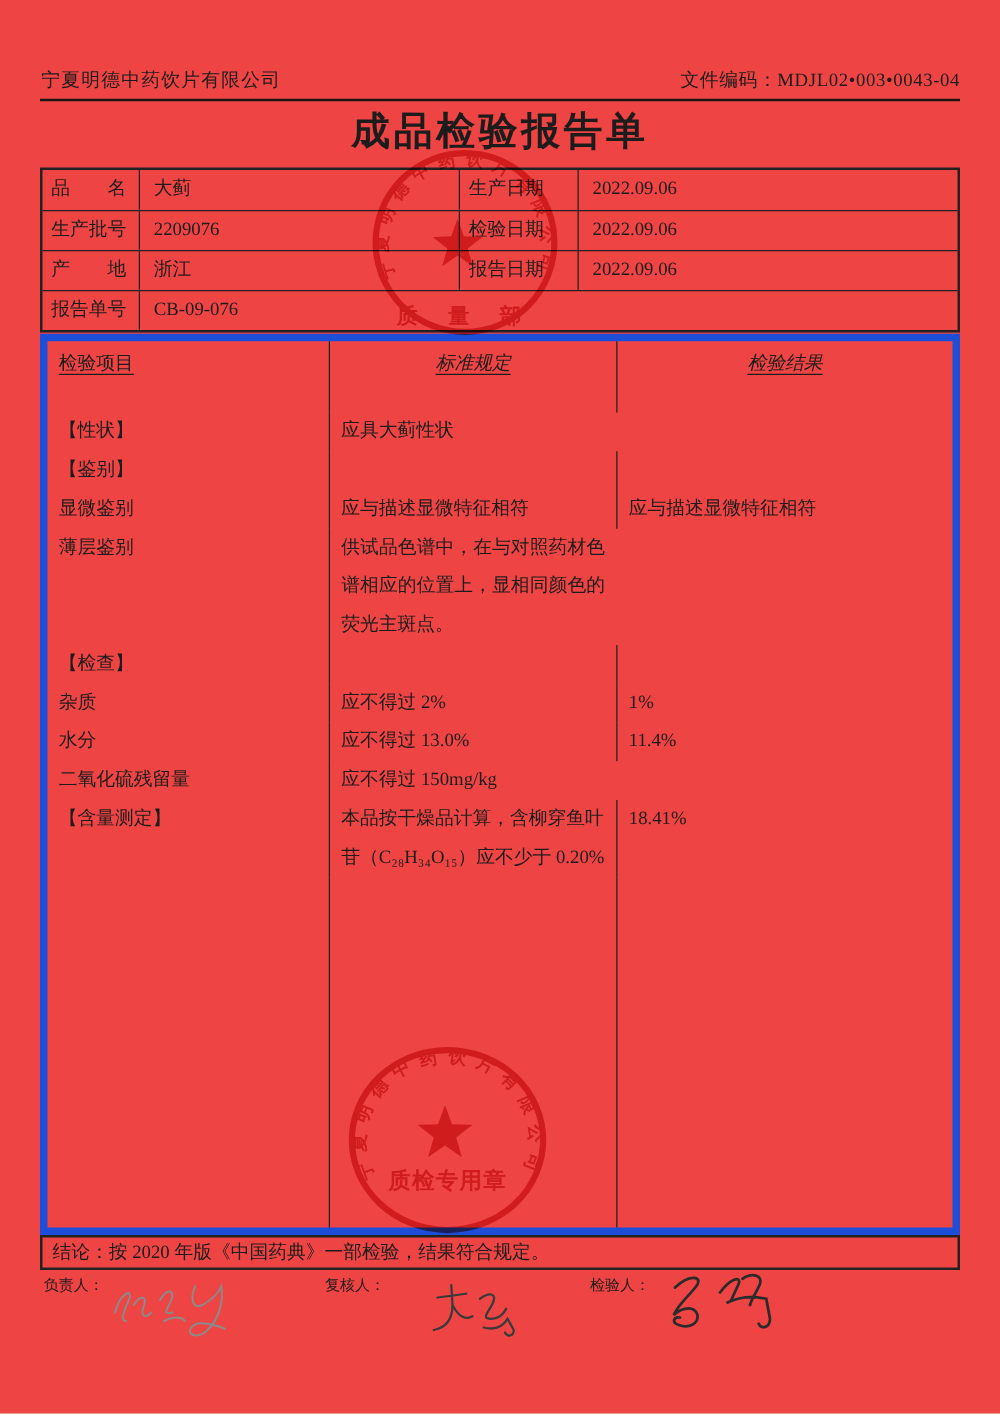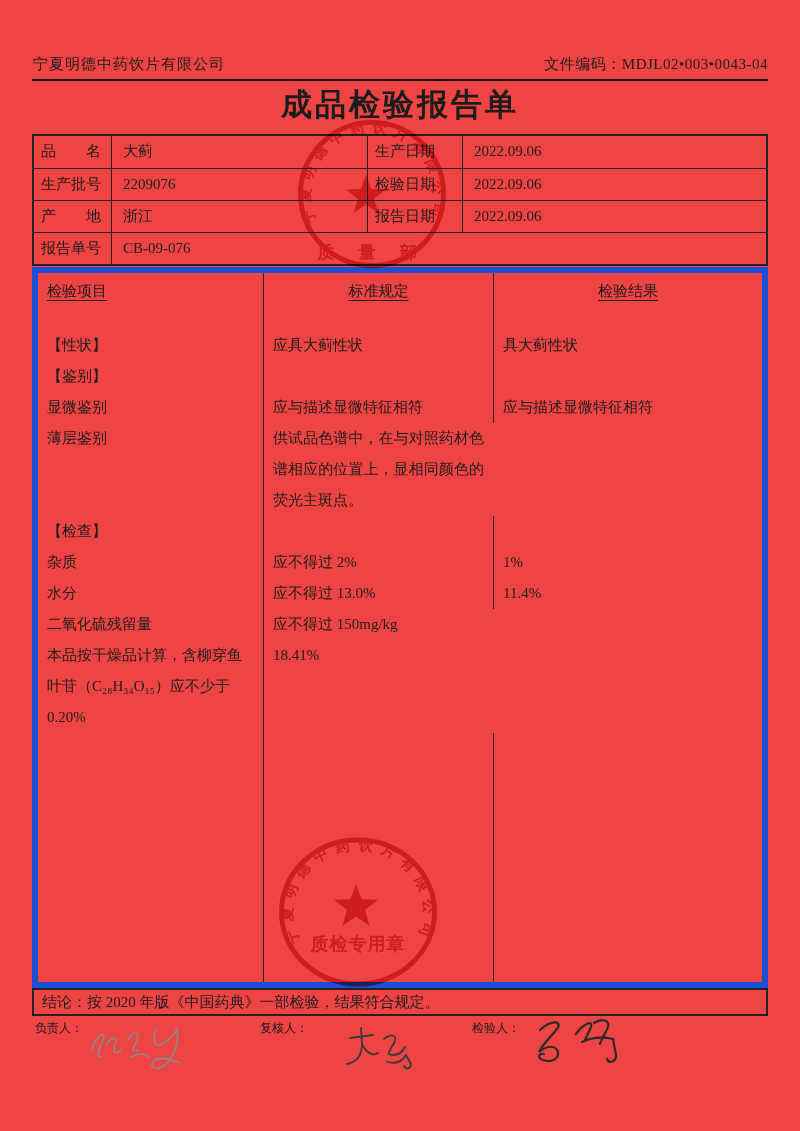--- a/index.html
+++ b/index.html
@@ -25,21 +25,21 @@
   .span3 { grid-column:2/5; }
 
   
   .main-table { position:absolute; left:32px; top:267px; width:736px; height:721px;
                 border:6px solid #1d4ed8; display:flex; flex-direction:column; font-size:15px;justify-content:center; }
   .mrow { display:grid; grid-template-columns:225px 230px 1fr; }
   .mrow > div { padding:0 9px; line-height:31px; }
   .mrow > div:nth-child(2), .mrow > div:nth-child(3) { border-left:1.5px solid #222; }
   .mhead { height:57px; }
   .mhead > div { padding-top:7px; line-height:22px; }
-  .mhead .cen { text-align:center; }
+  .mhead .cen { text-align:center;font-style:italic; }
   .mhead span { text-decoration:underline; text-underline-offset:4px; }
   .h1 { min-height:31px; } .h2 { min-height:62px; } .h3 { min-height:93px; }
   .just { text-align:justify; }
   .mfill { flex:1; }
 
   
   .conclusion { position:absolute; left:32px; top:988px; width:736px; height:28px;
                 border:2px solid #222; font-size:15px; line-height:24px; padding-left:8px; }
   .sig-row { position:absolute; left:0; top:1016px; width:800px; height:70px; }
   .sig-label { position:absolute; top:4px; font-size:12px; }
@@ -82,21 +82,20 @@
   <div class="main-table">
     <div class="mrow mhead">
       <div><span>检验项目</span></div>
       <div class="cen"><span>标准规定</span></div>
       <div class="cen"><span>检验结果</span></div>
     </div>
 
     <div class="mrow h1">
       <div>【性状】</div>
       <div>应具大蓟性状</div>
-      <div>具大蓟性状</div>
     </div>
     <div class="mrow h1">
       <div>【鉴别】</div>
       <div></div>
       <div></div>
     </div>
     <div class="mrow h1">
       <div>显微鉴别</div>
       <div>应与描述显微特征相符</div>
       <div>应与描述显微特征相符</div>
@@ -118,20 +117,21 @@
     <div class="mrow h1">
       <div>水分</div>
       <div>应不得过 13.0%</div>
       <div>11.4%</div>
     </div>
     <div class="mrow h1">
       <div>二氧化硫残留量</div>
       <div>应不得过 150mg/kg</div>
     </div>
     <div class="mrow h2">
+      <div>【含量测定】</div>
       <div>本品按干燥品计算，含柳穿鱼叶苷（C₂₈H₃₄O₁₅）应不少于 0.20%</div>
       <div>18.41%</div>
     </div>
 
     <div class="mrow mfill">
       <div></div>
         <div></div>
         <div></div>
     </div>
   </div>

